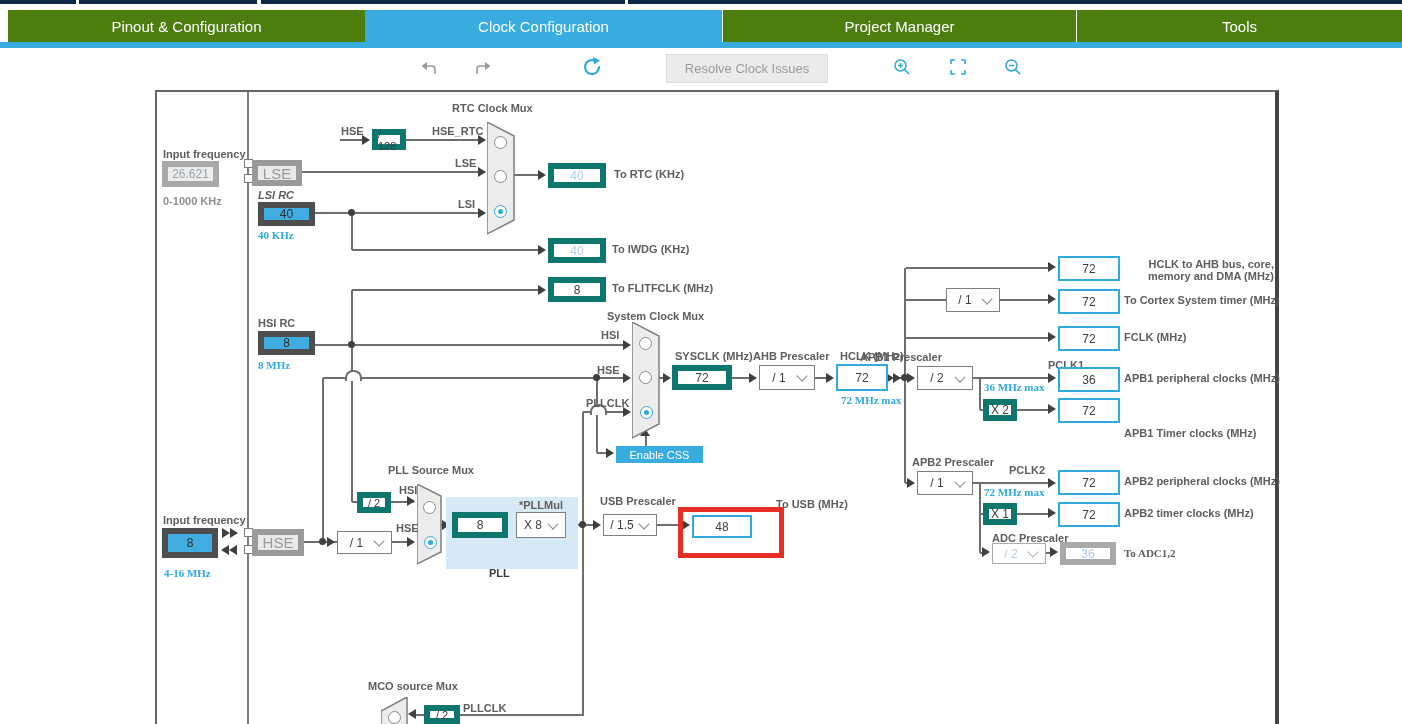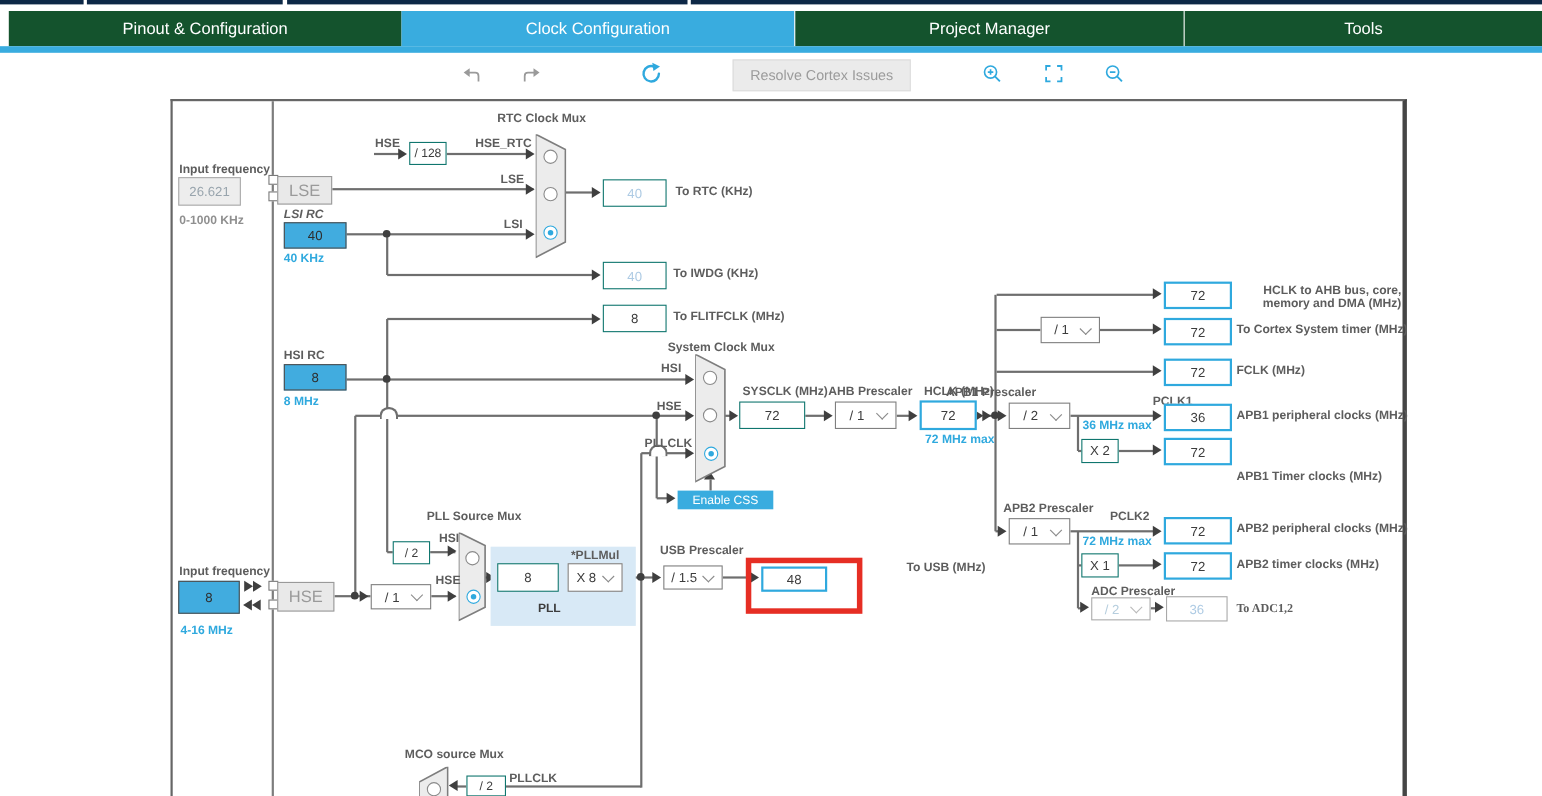--- a/index.html
+++ b/index.html
@@ -1,57 +1,57 @@
 <!DOCTYPE html>
 <html><head>
 <meta charset="utf-8">
 <style>
   html,body{margin:0;padding:0;}
   body{width:1402px;height:724px;position:relative;overflow:hidden;background:#fff;
        font-family:"Liberation Sans", sans-serif;}
   
   .topseg{position:absolute;top:0;height:4px;background:#0d2846;}
   
-  .tab{position:absolute;top:10px;height:32px;background:#14532d;color:#fff;
+  .tab{position:absolute;top:10px;height:32px;background:#4d7c0f;color:#fff;
        display:flex;align-items:center;justify-content:center;font-size:15px;}
   .tab.active{background:#39acdf;}
   .tabline{position:absolute;top:42px;left:0;width:1402px;height:6px;background:#39acdf;}
   
   .toolbtn{position:absolute;display:flex;align-items:center;justify-content:center;cursor:pointer;}
   .resolve{position:absolute;left:666px;top:54px;width:160px;height:27px;background:#ebebeb;
        border:1px solid #dcdcdc;color:#9b9b9b;font-size:13px;display:flex;align-items:center;justify-content:center;}
   
   .frame{position:absolute;left:155px;top:90px;width:1118px;height:640px;
        border-top:2px solid #666;border-left:2px solid #666;border-right:4px solid #454545;background:#fff;}
   
   .hw{position:absolute;height:2px;background:#6e6e6e;}
   .vw{position:absolute;width:2px;background:#6e6e6e;}
   .ar{position:absolute;width:0;height:0;border-top:5px solid transparent;border-bottom:5px solid transparent;border-left:8px solid #3f3f3f;}
   .al{position:absolute;width:0;height:0;border-top:5px solid transparent;border-bottom:5px solid transparent;border-right:8px solid #3f3f3f;}
   .au{position:absolute;width:0;height:0;border-left:5px solid transparent;border-right:5px solid transparent;border-bottom:8px solid #3f3f3f;}
   .jdot{position:absolute;width:7px;height:7px;border-radius:50%;background:#3f3f3f;}
   .hump{position:absolute;width:13px;height:9px;background:#fff;border:2px solid #6e6e6e;border-bottom:none;border-radius:8px 8px 0 0;}
   .pin{position:absolute;width:7px;height:7px;background:#fff;border:1px solid #7a7a7a;}
   
-  .bx{position:absolute;background:#fff;border:1px solid #0f766e;display:flex;align-items:center;justify-content:center;
+  .bx{position:absolute;background:#fff;border:6px solid #0f766e;display:flex;align-items:center;justify-content:center;
       font-size:12px;color:#3c3c3c;box-sizing:border-box;}
   .bx.blueb{border:2px solid #2fa9de;}
   .bx.dim{color:#aecbe4;}
   .bx.dim2{color:#aecbe4;border-color:#a9a9a9;}
   .bx.grayb{background:#e9e9e9;border-color:#9a9a9a;color:#9a9a9a;font-size:15px;}
   .bx.bluef{background:#41acdf;border-color:#4e4e4e;color:#2e2e2e;}
   .dd{position:absolute;background:#fff;border:1px solid #7f7f7f;display:flex;align-items:center;
       font-size:12px;color:#3c3c3c;box-sizing:border-box;cursor:pointer;}
   .dd span.val{flex:1;text-align:center;}
   .chev{width:7px;height:7px;border-right:1.5px solid #8a8a8a;border-bottom:1.5px solid #8a8a8a;
       transform:rotate(45deg);margin-right:8px;margin-top:-3px;flex:none;}
   .dd.dis{border-color:#ababab;color:#b6cede;}
   
   .lbl{position:absolute;font-size:11px;font-weight:bold;color:#5d5d5d;white-space:nowrap;text-align:right;}
-  .lbl.blue{color:#2fa9de;}
+  .lbl.blue{color:#2fa9de;font-family:Liberation Serif, serif;}
   .lbl.wrap{white-space:normal;width:150px;line-height:12px;}
   
   .radio{position:absolute;width:13px;height:13px;border-radius:50%;border:1.5px solid #8a8a8a;background:#fff;box-sizing:border-box;cursor:pointer;}
   .radio.sel{border-color:#2fa9de;}
   .radio.sel::after{content:"";position:absolute;left:2.5px;top:2.5px;width:5px;height:5px;border-radius:50%;background:#2fa9de;}
   .panel{position:absolute;background:#d8e9f6;}
   .css-btn{position:absolute;background:#39acdf;color:#fff;font-size:11px;display:flex;align-items:center;justify-content:center;cursor:pointer;}
   .redrect{position:absolute;border:5px solid #e62e24;background:transparent;}
   .muxsvg{position:absolute;}
 </style>
@@ -88,21 +88,21 @@
       <path d="M5 16 V11 Q5 8 8 8 H14" fill="none" stroke="#9a9a9a" stroke-width="1.6"></path>
       <polygon points="13,4 13,12 18.5,8" fill="#9a9a9a"></polygon>
     </svg>
 </div>
 <div class="toolbtn" style="left:580px;top:55px;width:24px;height:24px;">
   <svg width="22" height="22" viewBox="0 0 22 22">
       <path d="M18 11 A7 7 0 1 1 13.5 4.5" fill="none" stroke="#2fa9de" stroke-width="2.2" stroke-linecap="round"></path>
       <polygon points="12,1 19,4.5 13,8.5" fill="#2fa9de"></polygon>
     </svg>
 </div>
-<div class="resolve">Resolve Cortex Issues</div>
+<div class="resolve">Resolve Clock Issues</div>
 <div class="toolbtn" style="left:892px;top:57px;width:20px;height:20px;">
   <svg width="18" height="18" viewBox="0 0 18 18">
       <circle cx="7.5" cy="7.5" r="5.5" fill="none" stroke="#2fa9de" stroke-width="1.5"></circle>
       <line x1="5" y1="7.5" x2="10" y2="7.5" stroke="#2fa9de" stroke-width="1.5"></line>
       <line x1="7.5" y1="5" x2="7.5" y2="10" stroke="#2fa9de" stroke-width="1.5"></line>
       <line x1="11.5" y1="11.5" x2="16" y2="16" stroke="#2fa9de" stroke-width="1.7"></line>
     </svg>
 </div>
 <div class="toolbtn" style="left:948px;top:57px;width:20px;height:20px;">
   <svg width="18" height="18" viewBox="0 0 18 18" fill="none" stroke="#2fa9de" stroke-width="1.6">
@@ -349,26 +349,26 @@
 <div class="bx" style="left:357px;top:492px;width:34px;height:21px;font-size:11px;">/ 2</div>
 <div class="lbl" style="left:399px;top:484px;">HSI</div>
 <div class="lbl" style="left:396px;top:522px;">HSE</div>
 <div class="panel" style="left:446px;top:497px;width:132px;height:72px;"></div>
 <div class="bx" style="left:452px;top:512px;width:56px;height:26px;">8</div>
 <div class="lbl" style="left:519px;top:499px;">*PLLMul</div>
 <div class="dd" style="left:516px;top:512px;width:50px;height:26px;">
     <span class="val">X 8</span>
     <span class="chev"></span>
   </div>
-<div class="lbl" style="left:453px;top:547px;color:#3c3c3c;padding-left:36px;">PLL</div>
+<div class="lbl" style="left:453px;top:567px;color:#3c3c3c;padding-left:36px;">PLL</div>
 
 <div class="lbl" style="left:600px;top:495px;">USB Prescaler</div>
 <div class="dd" style="left:603px;top:514px;width:54px;height:22px;">
     <span class="val">/ 1.5</span>
     <span class="chev"></span>
   </div>
 <div class="redrect" style="left:678px;top:507px;width:96px;height:41px;"></div>
 <div class="bx blueb" style="left:692px;top:515px;width:60px;height:23px;">48</div>
-<div class="lbl" style="left:776px;top:510px;margin-left:48px;">To USB (MHz)</div>
+<div class="lbl" style="left:776px;top:498px;">To USB (MHz)</div>
 
 <div class="lbl" style="left:368px;top:680px;">MCO source Mux</div>
 <div class="bx" style="left:424px;top:705px;width:36px;height:19px;font-size:11px;">/ 2</div>
 <div class="lbl" style="left:463px;top:702px;">PLLCLK</div>
 
 </body></html>

